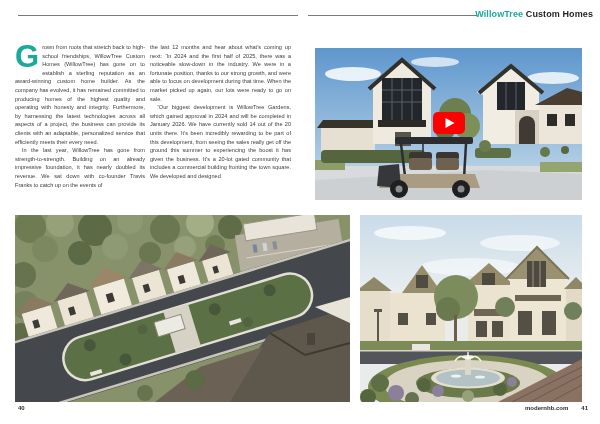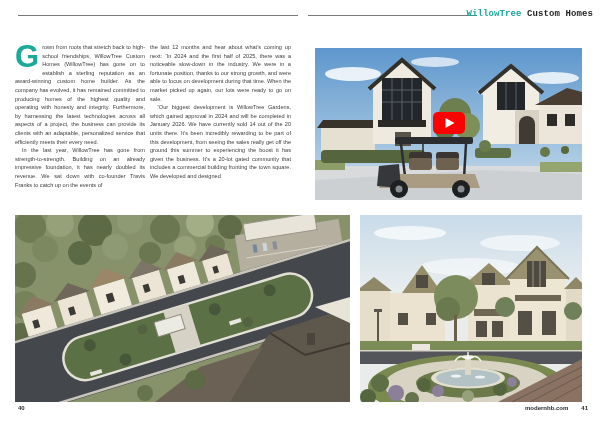--- a/index.html
+++ b/index.html
@@ -6,21 +6,21 @@
   .spread{
     position:relative;width:600px;height:424px;background:#ffffff;
     font-family:"Liberation Sans","DejaVu Sans",sans-serif;
     overflow:hidden;margin:0 auto;
   }
   .rule{position:absolute;top:15px;height:1px;background:var(--rule,#77787b);}
   .rule-left{left:18px;width:280px;}
   .rule-right{left:308px;width:169px;}
   .brand{
     position:absolute;top:9px;right:7px;font-size:9px;font-weight:bold;
-    letter-spacing:.1px;color:#231f20;white-space:nowrap;font-family:Liberation Mono, monospace;
+    letter-spacing:.1px;color:#231f20;white-space:nowrap;
   }
   .brand-accent{color:var(--accent,#1ba99a);}
   .col{
     position:absolute;top:43px;height:162px;overflow:hidden;
     font-size:5.6px;line-height:8.6px;color:var(--text,#3c3c3b);
     text-align:justify;
   }
   .col p{margin:0;}
   .col1{left:15px;width:130px;}
   .col2{left:150px;width:141px;}

